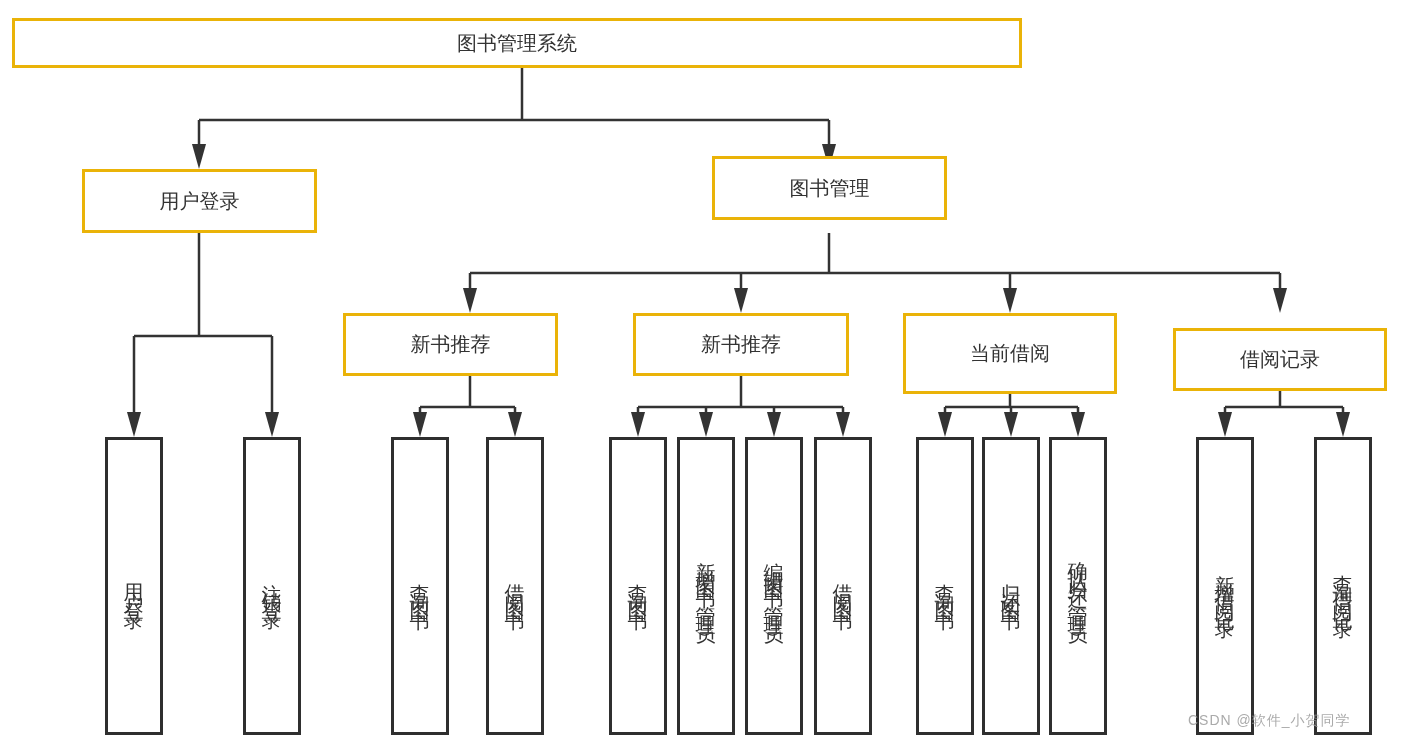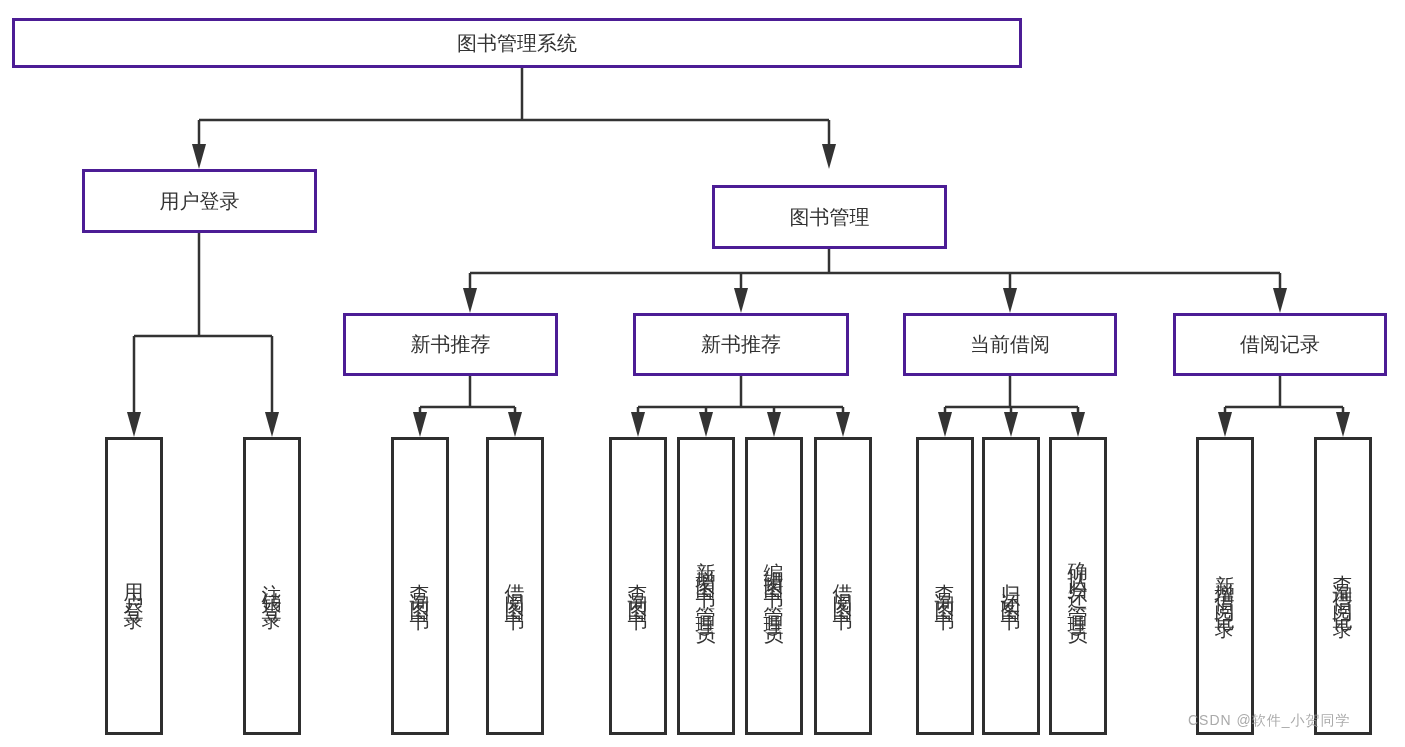--- a/index.html
+++ b/index.html
@@ -9,21 +9,21 @@
     background:#ffffff;
     font-family:"Liberation Sans","DejaVu Sans",sans-serif;
     overflow:hidden;
   }
   #connectors {
     position:absolute; left:0; top:0; width:1405px; height:747px;
     pointer-events:none;
   }
   .node {
     position:absolute;
-    border:3px solid #4c1d95;
+    border:3px solid #eab308;
     background:#ffffff;
     display:flex; align-items:center; justify-content:center;
     color:#333333;
     font-size:20px;
     box-sizing:border-box;
     white-space:nowrap;
   }
   .leaf {
     position:absolute;
     top:437px; height:298px; width:58px;
@@ -118,26 +118,26 @@
       <polygon points="1004,412 1018,412 1011,437"></polygon>
       <polygon points="1071,412 1085,412 1078,437"></polygon>
       <polygon points="1218,412 1232,412 1225,437"></polygon>
       <polygon points="1336,412 1350,412 1343,437"></polygon>
     </g>
   </svg>
 
   <div class="node" style="left:12px;top:18px;width:1010px;height:50px;">图书管理系统</div>
 
   <div class="node" style="left:82px;top:169px;width:235px;height:64px;">用户登录</div>
-  <div class="node" style="left:712px;top:185px;width:235px;height:64px;">图书管理</div>
+  <div class="node" style="left:712px;top:156px;width:235px;height:64px;">图书管理</div>
 
   <div class="node" style="left:343px;top:313px;width:215px;height:63px;">新书推荐</div>
   <div class="node" style="left:633px;top:313px;width:216px;height:63px;">新书推荐</div>
-  <div class="node" style="left:903px;top:313px;width:214px;height:63px;">当前借阅</div>
-  <div class="node" style="left:1173px;top:313px;width:214px;height:63px;">借阅记录</div>
+  <div class="node" style="left:903px;top:313px;width:214px;height:81px;">当前借阅</div>
+  <div class="node" style="left:1173px;top:328px;width:214px;height:63px;">借阅记录</div>
 
   <div class="leaf" style="left:105px;">用户登录</div>
   <div class="leaf" style="left:243px;">注销登录</div>
 
   <div class="leaf" style="left:391px;">查询图书</div>
   <div class="leaf" style="left:486px;">借阅图书</div>
 
   <div class="leaf" style="left:609px;">查询图书</div>
   <div class="leaf" style="left:677px;">新增图书（管理员）</div>
   <div class="leaf" style="left:745px;">编辑图书（管理员）</div>

